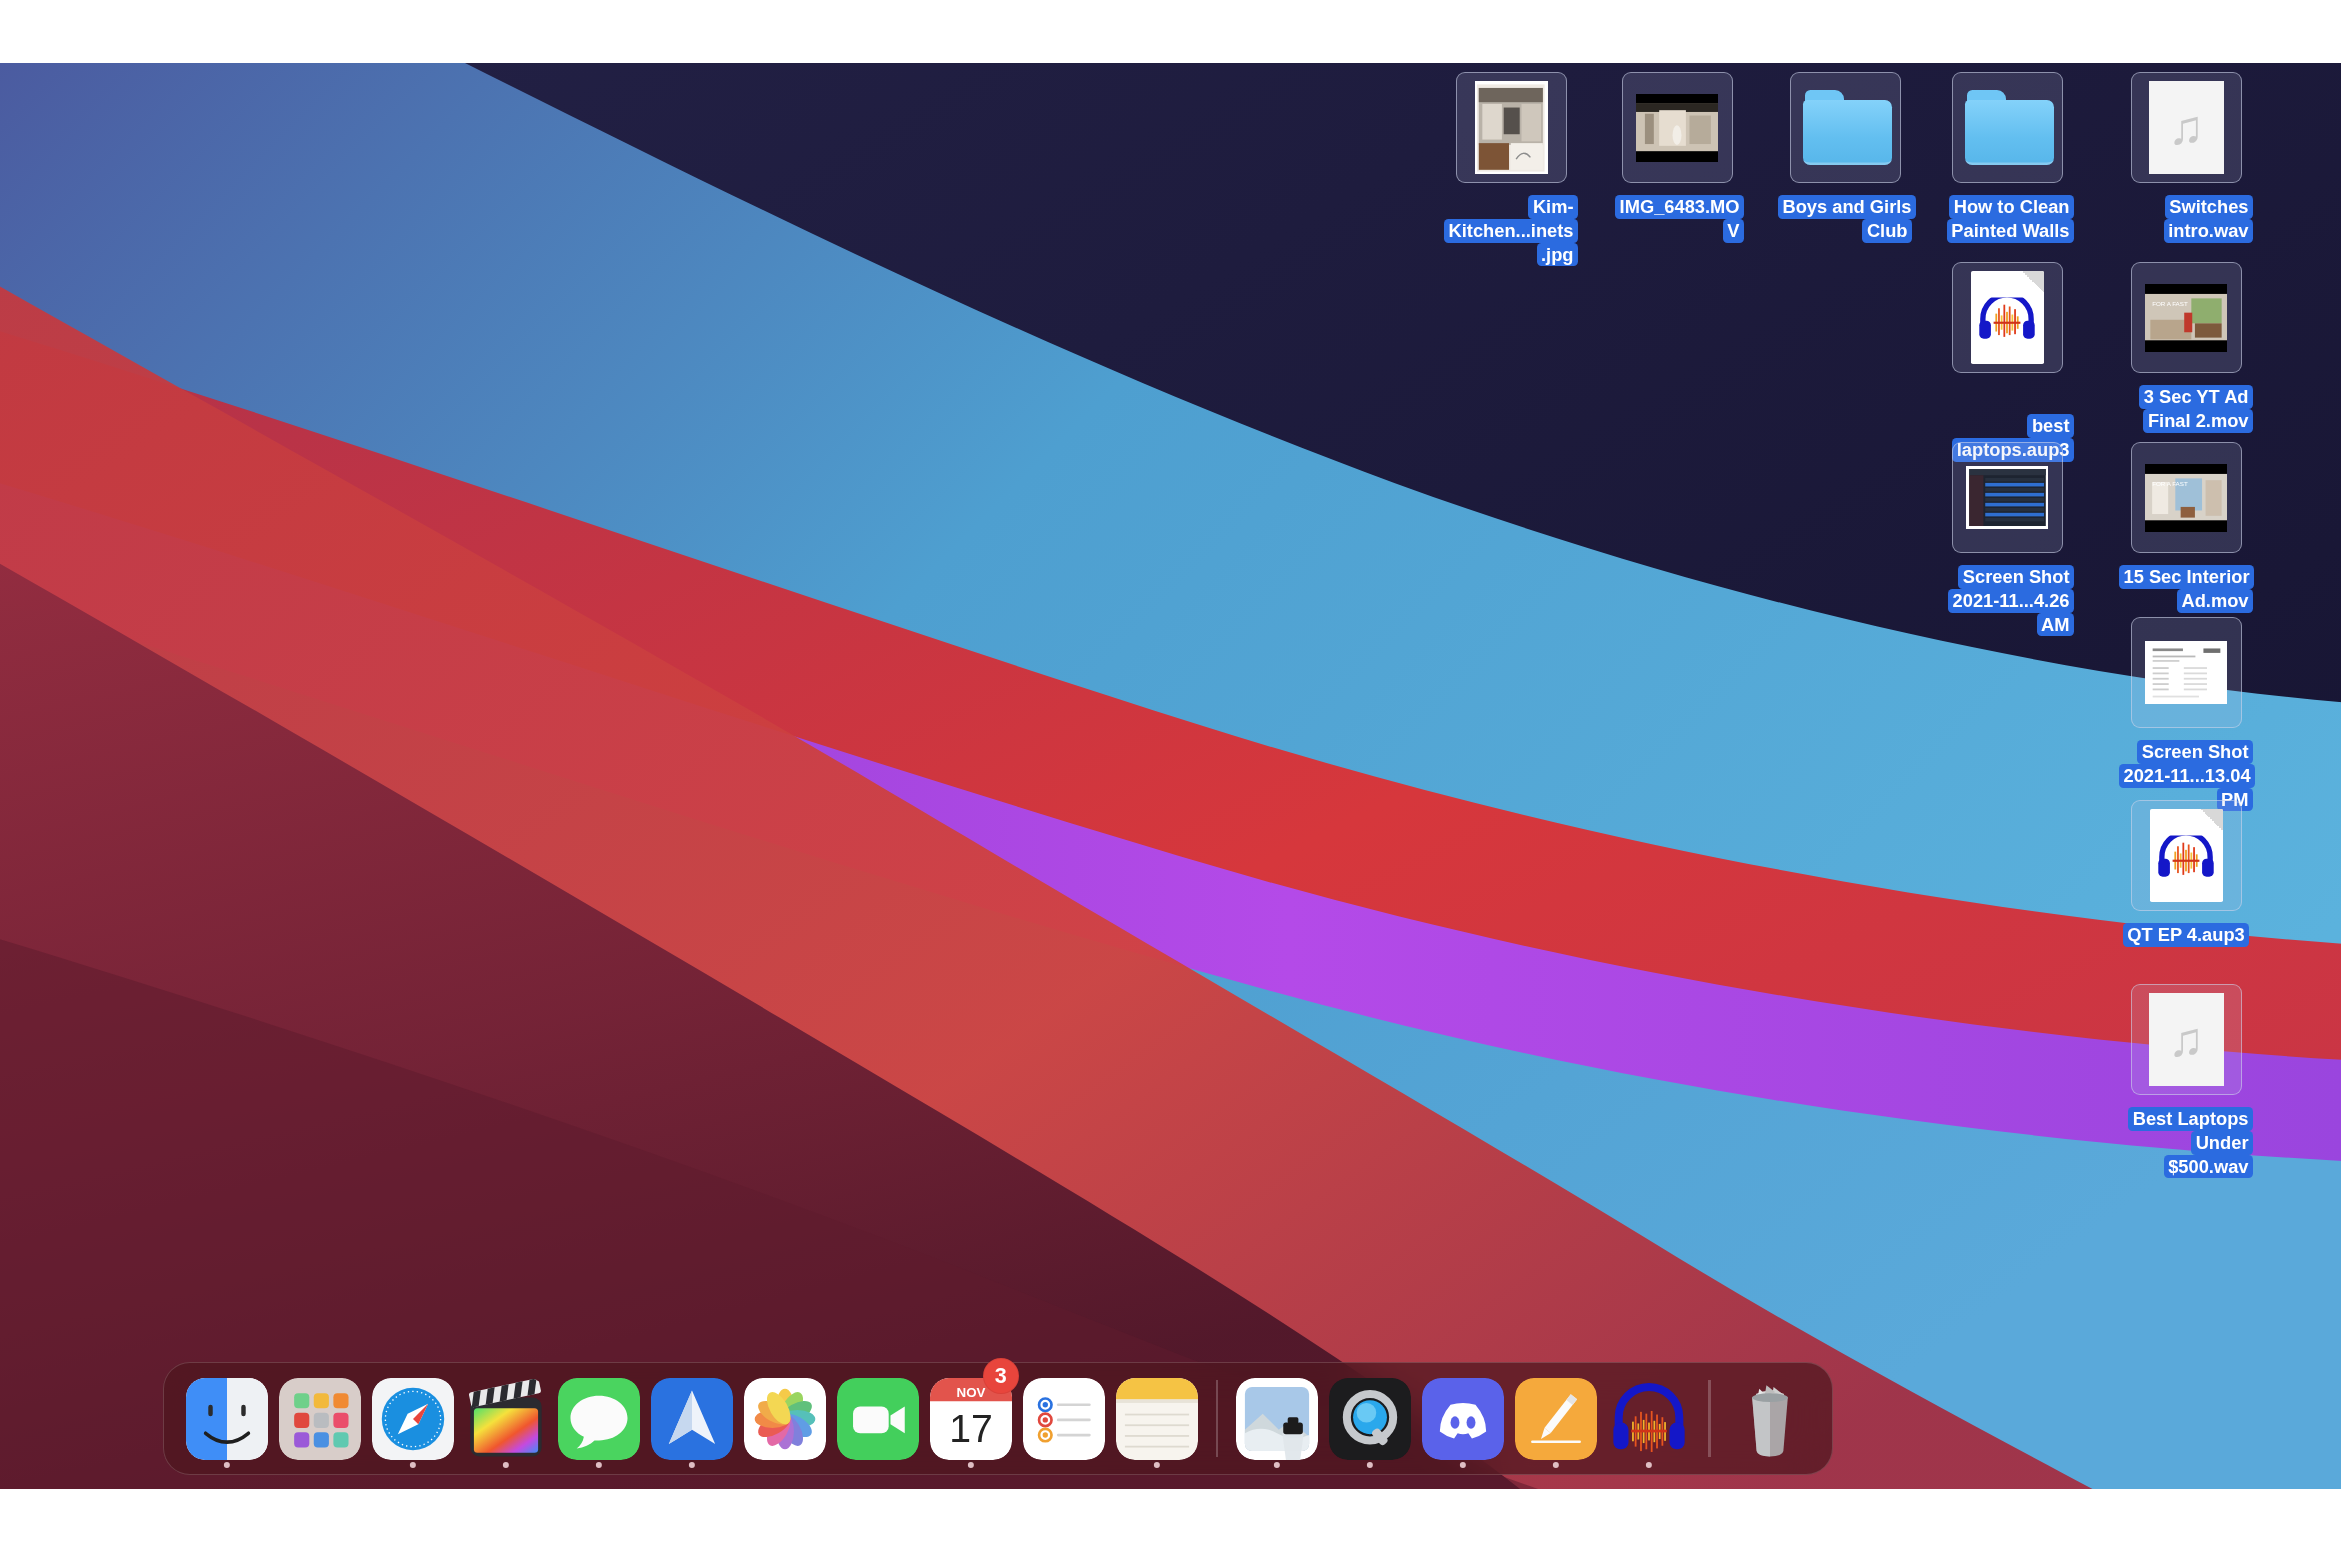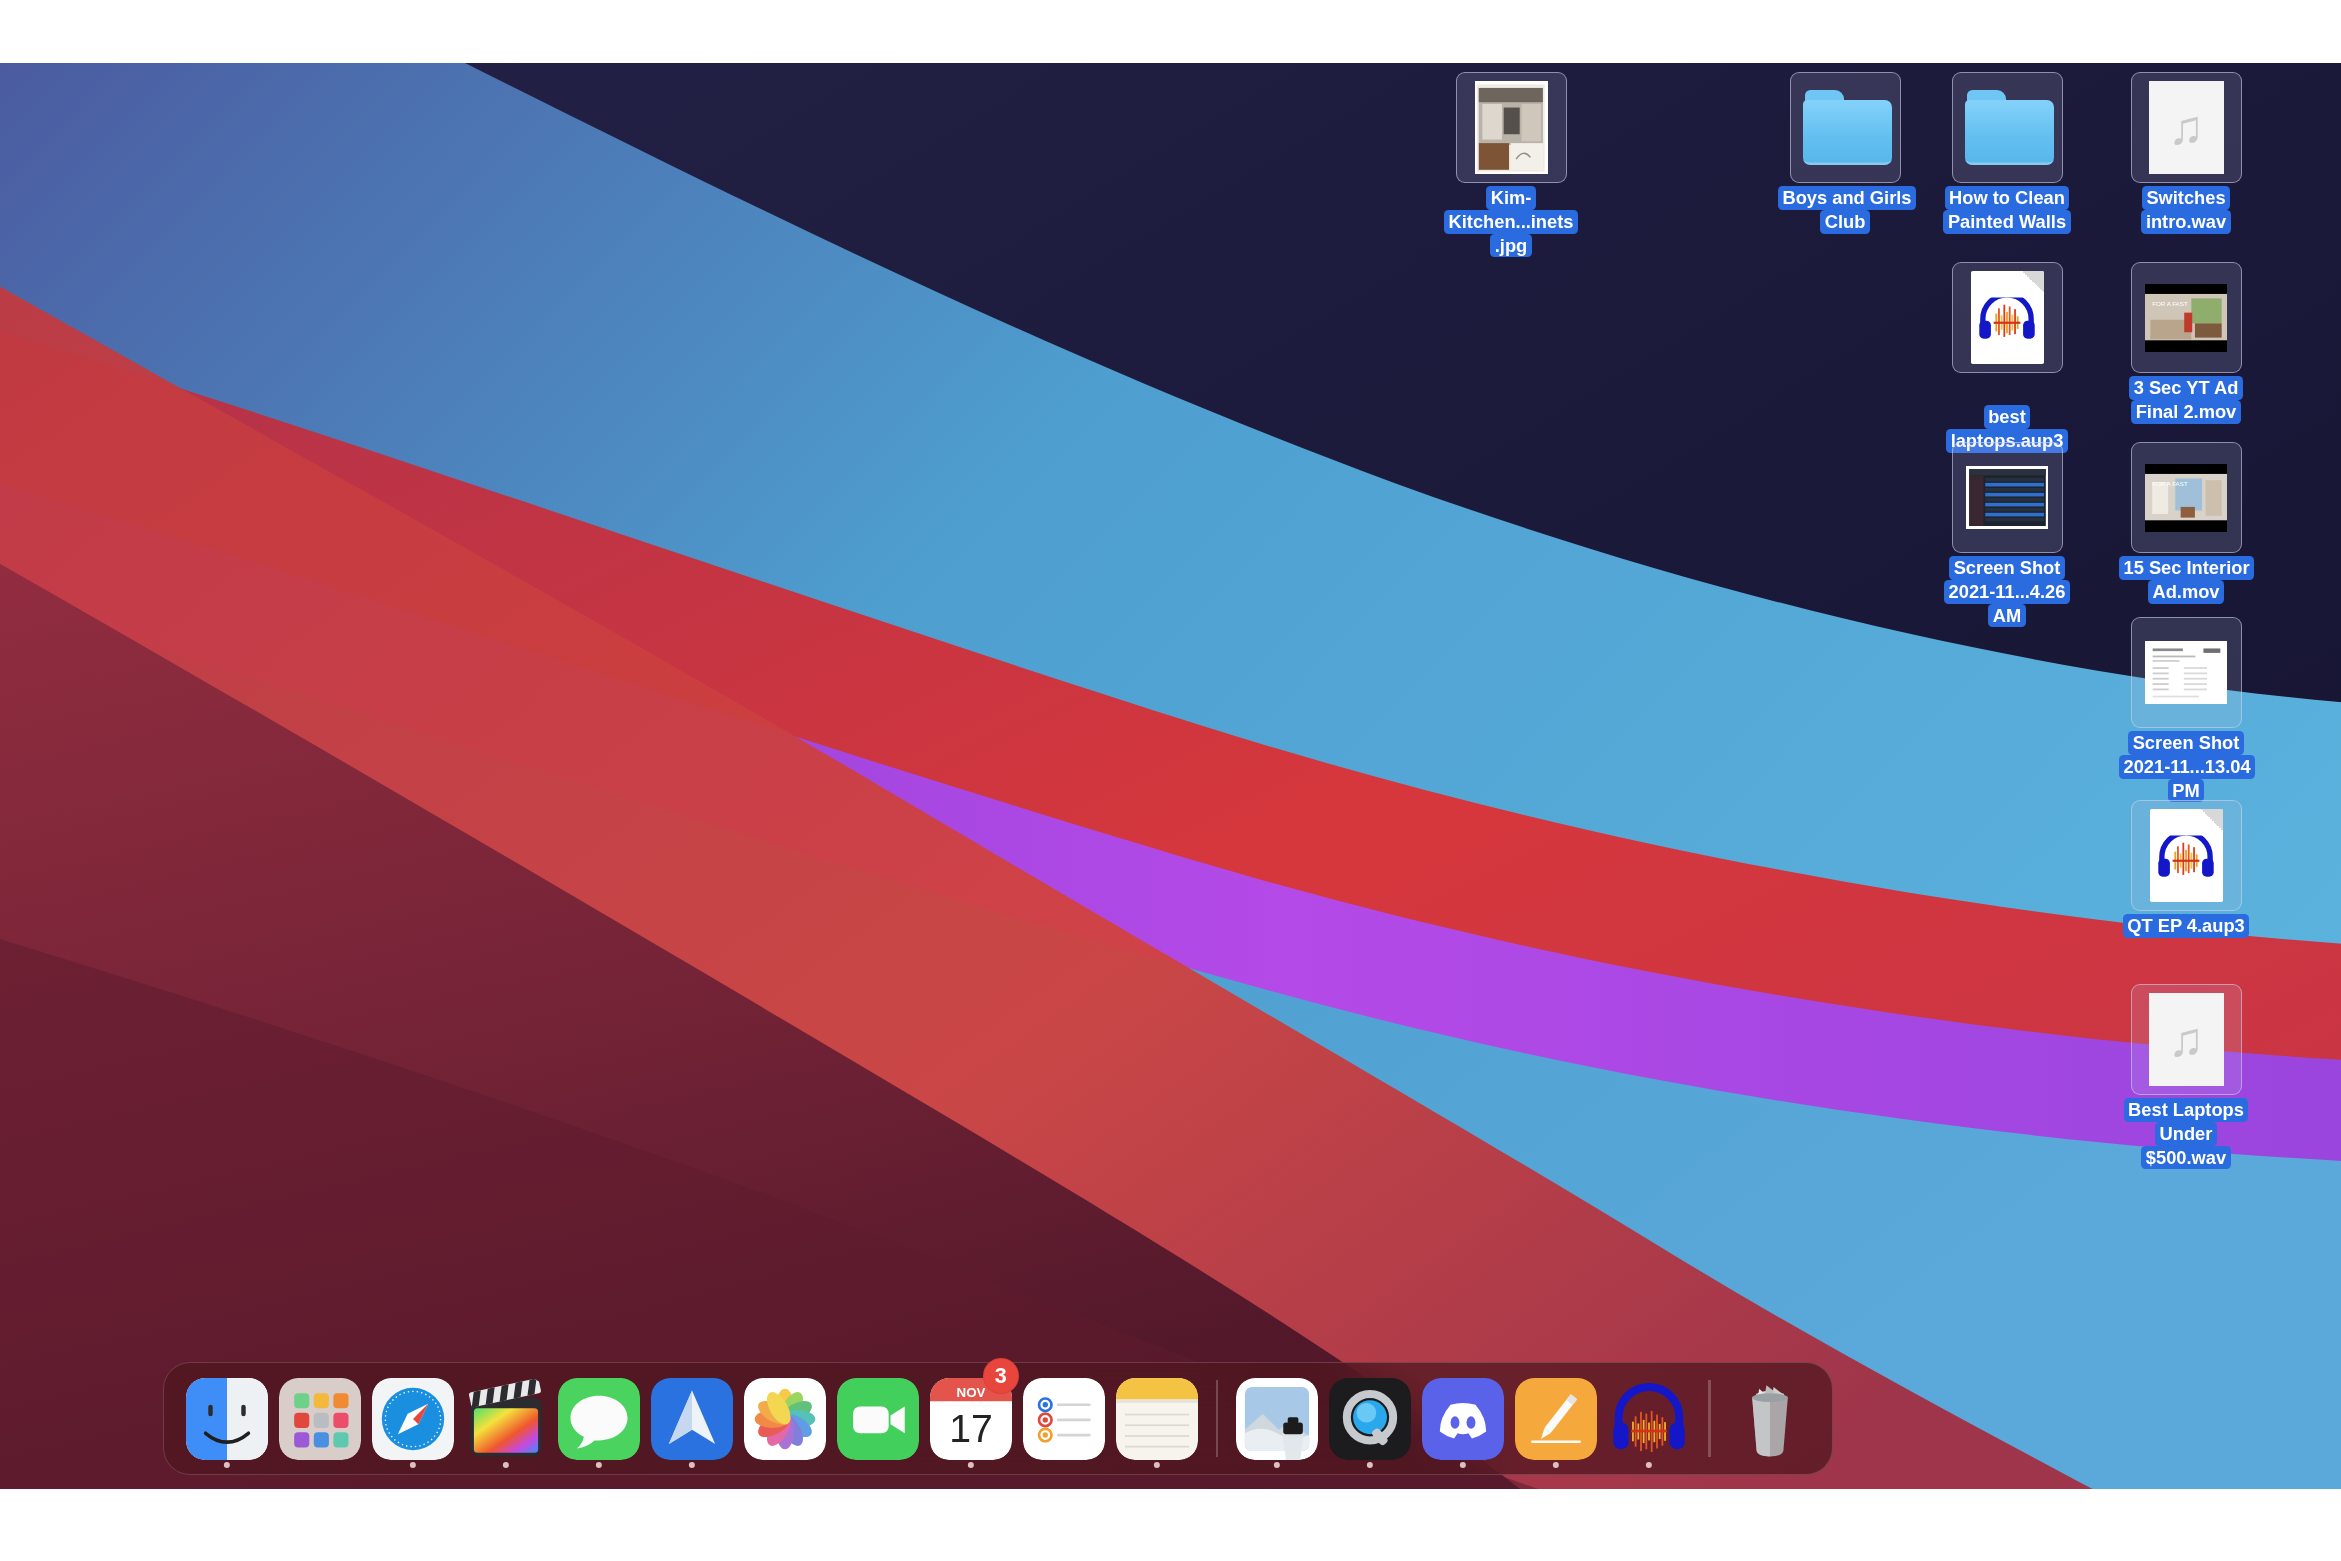--- a/index.html
+++ b/index.html
@@ -33,26 +33,26 @@
   .dicon-tile {
     width:111px; height:111px;
     border-radius:9px;
     background:rgba(190,200,230,0.16);
     border:1.3px solid rgba(205,212,235,0.58);
     display:flex; align-items:center; justify-content:center;
     overflow:hidden;
   }
   .dicon-art { width:84px; height:89px; display:flex; align-items:center; justify-content:center; }
   .dicon-label {
-    margin-top:3px;
+    margin-top:12px;
     font-size:18.3px;
     font-weight:700;
     line-height:1.30;
     color:#ffffff;
-    text-align:center;
+    text-align:right;
     max-width:136px;
     word-break:break-word;
   }
   .dicon-label span {
     background:#2b6be0;
     border-radius:4.5px;
     padding:0.9px 4.5px 1.8px 4.5px;
     box-decoration-break:clone;
     -webkit-box-decoration-break:clone;
   }
@@ -200,20 +200,37 @@
       <rect x="50" y="22" width="22" height="42" fill="#cfc7bc"></rect>
       <rect x="2" y="66" width="34" height="30" fill="#7d5436"></rect>
       <rect x="38" y="66" width="36" height="30" fill="#f3efe9"></rect>
       <path d="M44 84 q8 -12 16 -2" stroke="#8c8c8c" fill="none" stroke-width="1.6"></path>
     </svg>
             </div>
           </div>
      </div>
      <div class="dicon-label"><span>Kim-Kitchen...inets.jpg</span></div>
       </div>
+      <div class="dicon" style="left: 1610px; top: 9px;">
+        <div class="dicon-tile">
+       <div class="dicon-art">
+            <div class="art-video">
+    <svg viewBox="0 0 92 76" width="82" height="68">
+                <rect width="92" height="76" fill="#000"></rect>
+            <rect x="0" y="10" width="92" height="54" fill="#cdc3b4"></rect>
+            <rect x="0" y="10" width="92" height="10" fill="#2b2722"></rect>
+            <rect x="10" y="22" width="10" height="34" fill="#9b8f7e"></rect>
+            <rect x="26" y="18" width="30" height="40" fill="#e6ddd0"></rect>
+            <rect x="60" y="24" width="24" height="32" fill="#b6ab9a"></rect>
+            <ellipse cx="46" cy="46" rx="5" ry="11" fill="#f2eee7"></ellipse>
+              </svg></div>
+          </div>
+     </div>
+     <div class="dicon-label"><span>IMG_6483.MOV</span></div>
+      </div>
       <div class="dicon" style="left: 1940px; top: 9px;">
         <div class="dicon-tile">
        <div class="dicon-art">
             <div class="folder">
     <div class="tab"></div>
               <div class="body"></div>
             </div>
           </div>
      </div>
      <div class="dicon-label"><span>How to Clean Painted Walls</span></div>

